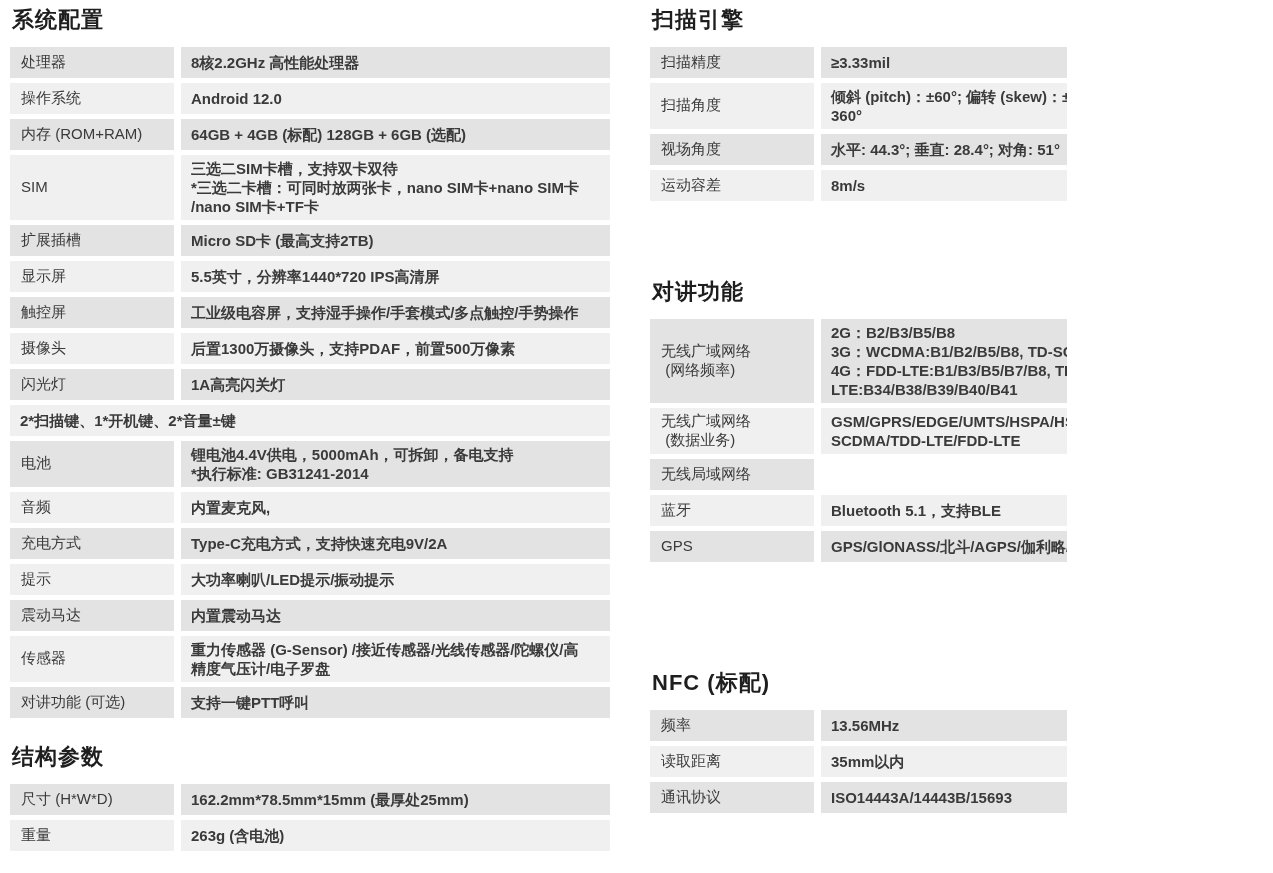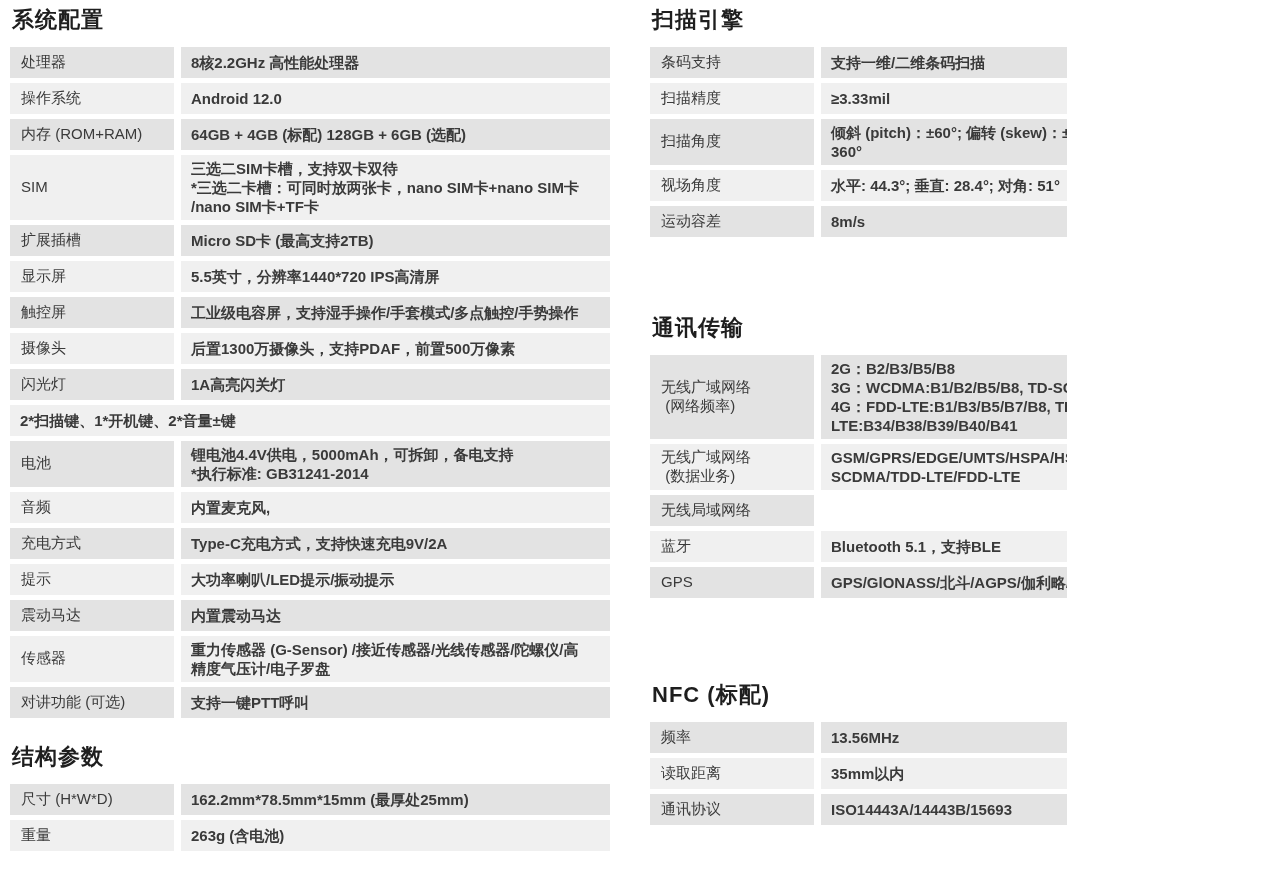--- a/index.html
+++ b/index.html
@@ -28,21 +28,21 @@
   .sec-title{
     font-size:22px;
     line-height:30px;
     font-weight:bold;
     color:var(--heading);
     margin:0 0 12px 2px;
     letter-spacing:1px;
   }
   .mt-structure{margin-top:24px;}
   .mt-comm{margin-top:76px;}
-  .mt-nfc{margin-top:82px;}
+  .mt-nfc{margin-top:106px;}
 
   .spec-table{width:100%;}
   .spec-row{display:flex;margin-bottom:5px;}
   .spec-row:last-child{margin-bottom:8px;}
   .cell{
     min-height:31px;
     display:flex;
     align-items:center;
     font-size:15px;
     line-height:19px;
@@ -166,24 +166,20 @@
     </section>
 
   </div>
 
   <div class="col col-right">
 
     <section>
       <h2 class="sec-title">扫描引擎</h2>
       <div class="spec-table">
 
-      <div class="spec-row">
-          <div class="cell label">条码支持</div>
-          <div class="cell value">支持一维/二维条码扫描</div>
-        </div>
           <div class="spec-row">
           <div class="cell label">扫描精度</div>
           <div class="cell value">≥3.33mil</div>
         </div>
           <div class="spec-row">
           <div class="cell label">扫描角度</div>
           <div class="cell value">倾斜 (pitch)：±60°; 偏转 (skew)：±45°; 旋转 (tilt)：
 360°</div>
         </div>
           <div class="spec-row">
@@ -191,21 +187,21 @@
           <div class="cell value">水平: 44.3°; 垂直: 28.4°; 对角: 51°</div>
         </div>
           <div class="spec-row">
           <div class="cell label">运动容差</div>
           <div class="cell value">8m/s</div>
         </div>
         </div>
     </section>
 
     <section>
-      <h2 class="sec-title mt-comm">通讯传输</h2>
+      <h2 class="sec-title mt-comm">对讲功能</h2>
       <div class="spec-table">
 
       <div class="spec-row">
           <div class="cell label">无线广域网络
  (网络频率)</div>
           <div class="cell value">2G：B2/B3/B5/B8
 3G：WCDMA:B1/B2/B5/B8, TD-SCDMA:B34/B39
 4G：FDD-LTE:B1/B3/B5/B7/B8, TDD-
 LTE:B34/B38/B39/B40/B41</div>
         </div>

